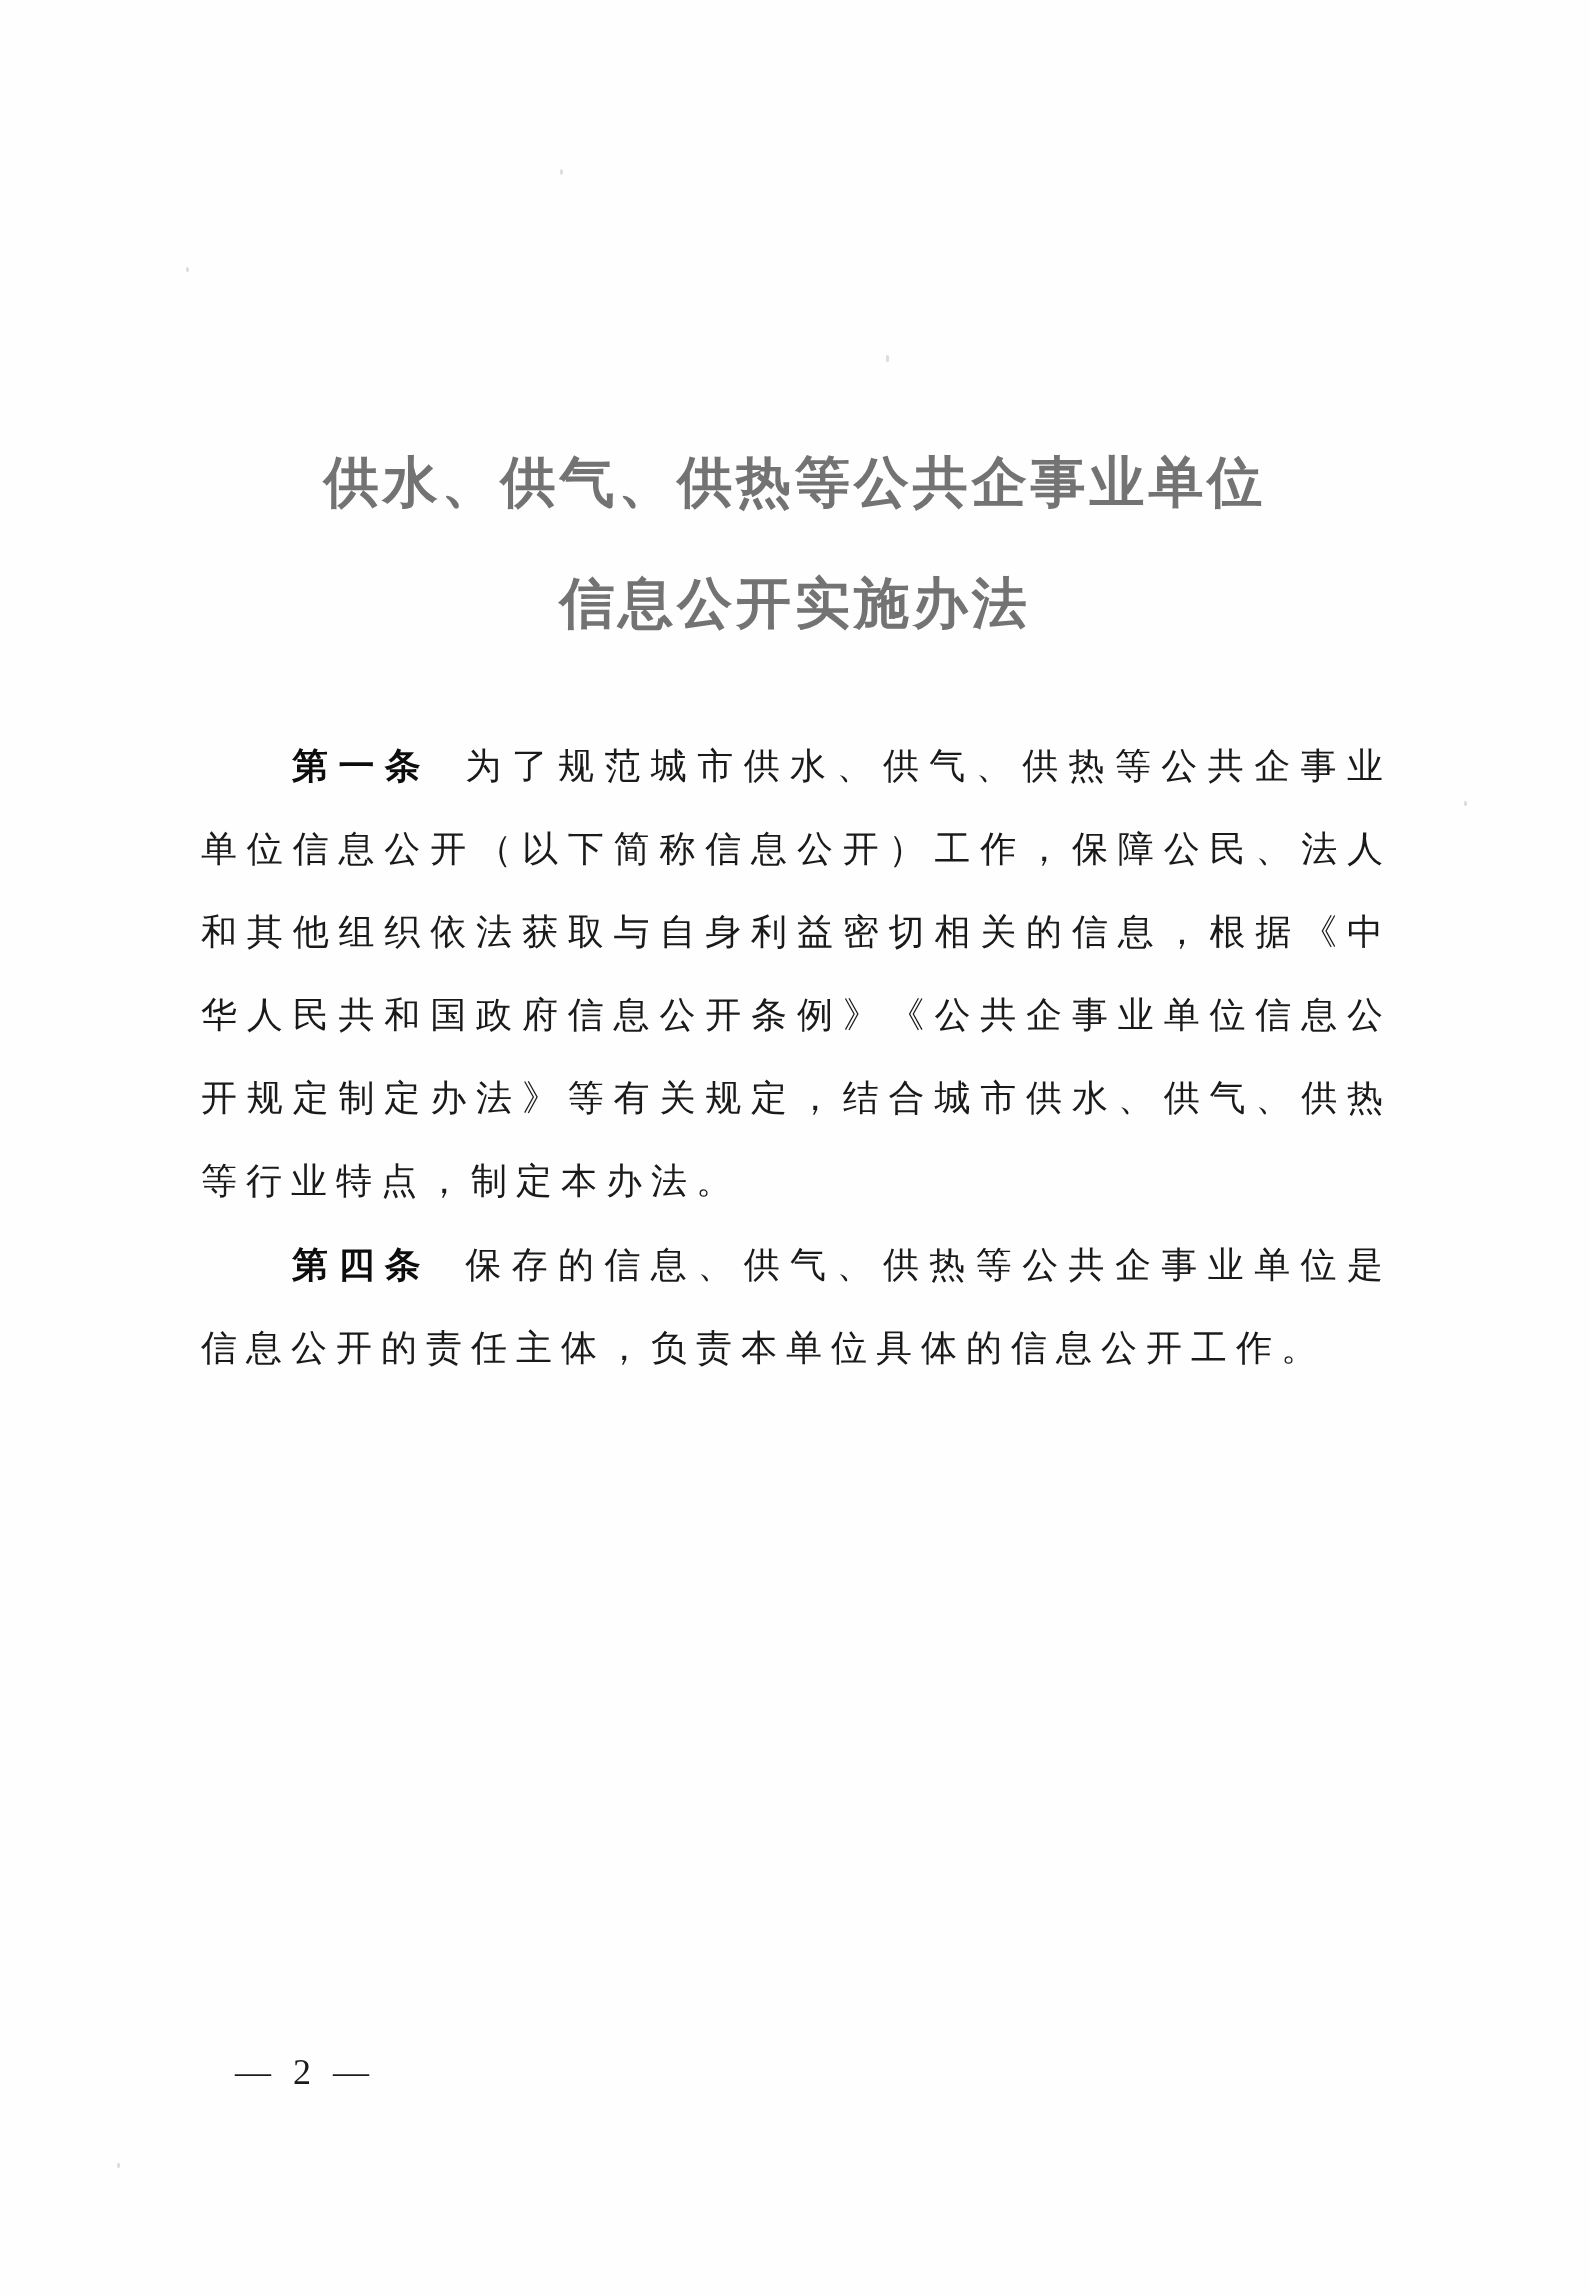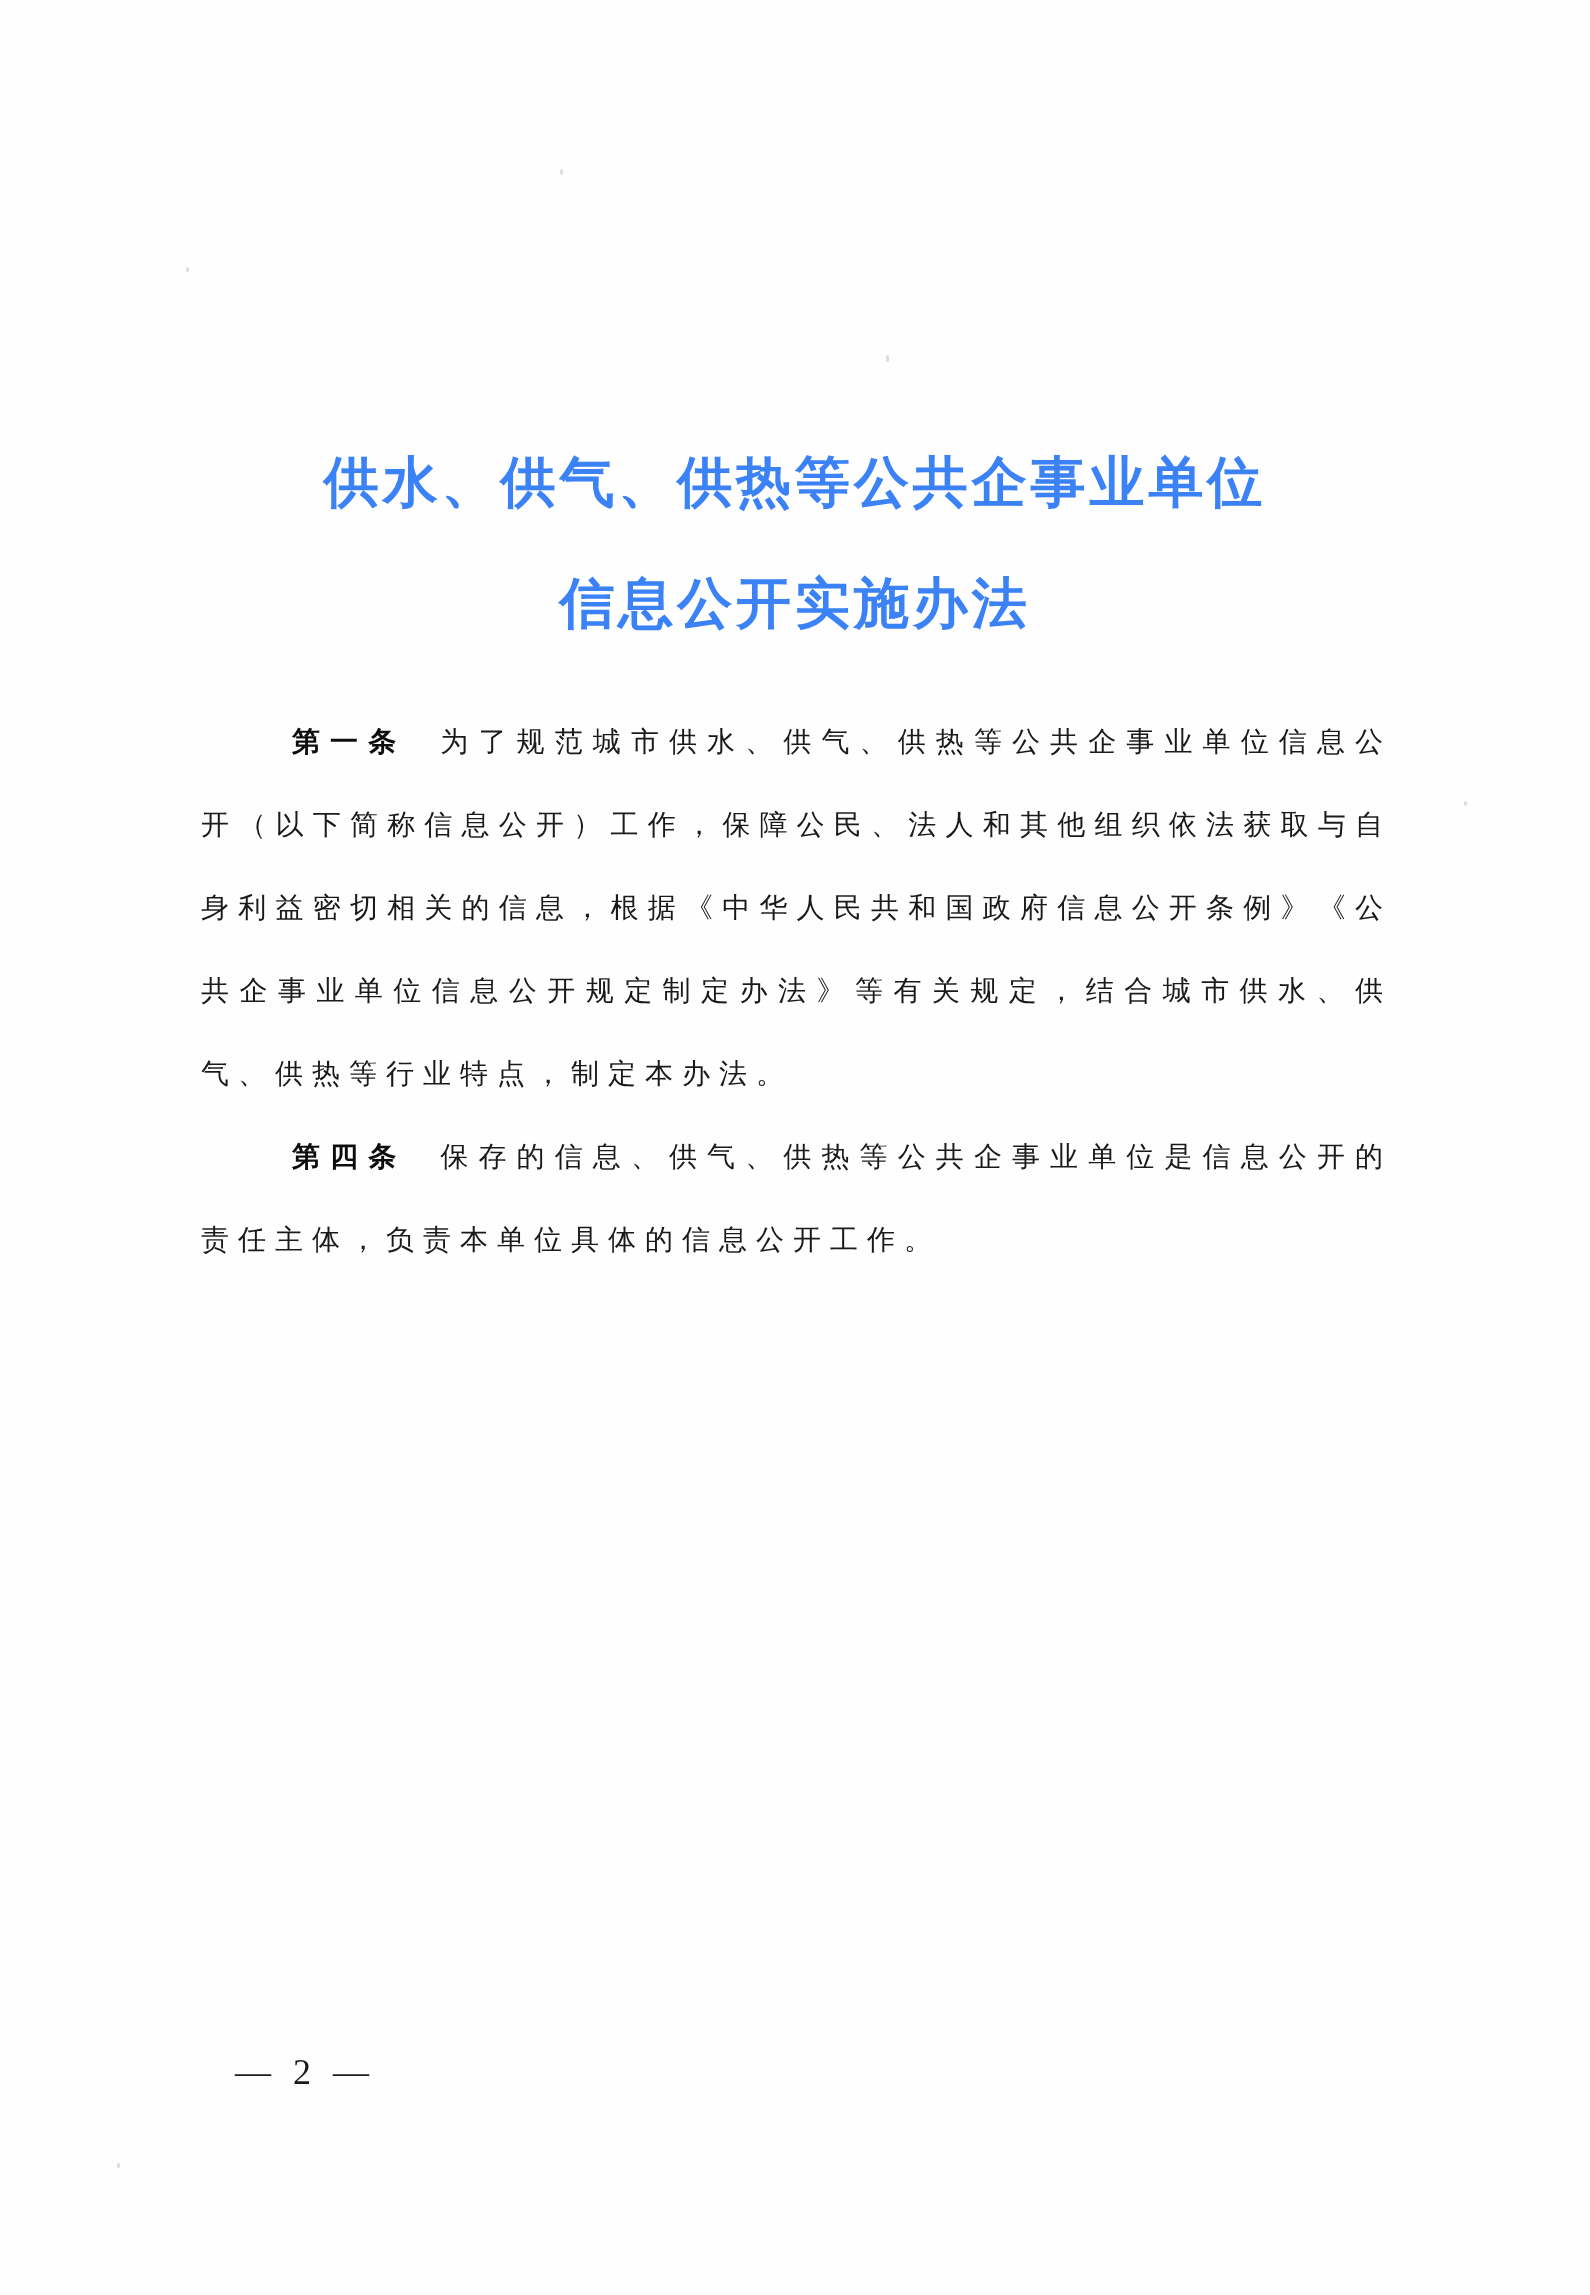--- a/index.html
+++ b/index.html
@@ -19,28 +19,28 @@
   .doc-title {
     position: absolute;
     top: 422px;
     left: 0;
     width: 1590px;
     text-align: center;
     font-weight: bold;
     font-size: 55px;
     line-height: 121px;
     letter-spacing: 3.9px;
-    color: #3b82f6;
+    color: #737373;
   }
   .doc-body {
     position: absolute;
-    top: 700px;
+    top: 724px;
     left: 201px;
     width: 1191px;
-    font-size: 28px;
+    font-size: 36px;
     line-height: 83px;
     letter-spacing: 9px;
     color: #1a1a1a;
   }
   .para {
     margin: 0;
     text-align: justify;
     text-justify: inter-character;
     text-indent: 91px;
   }

